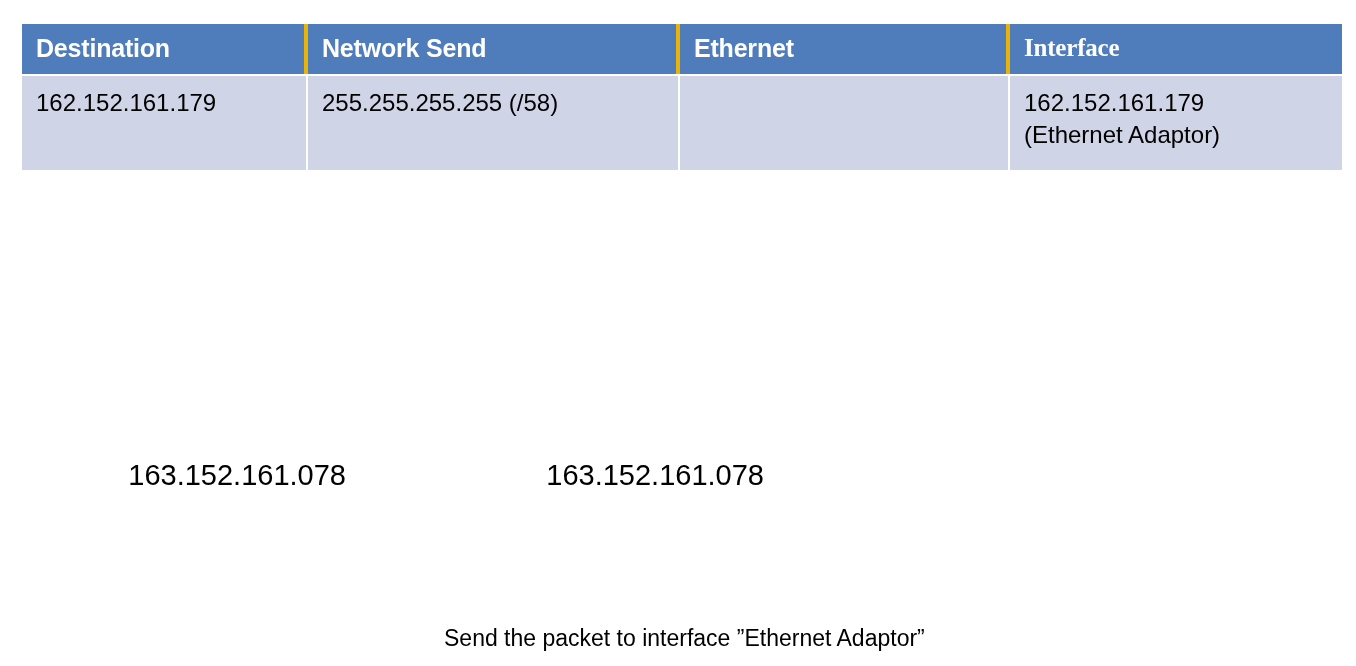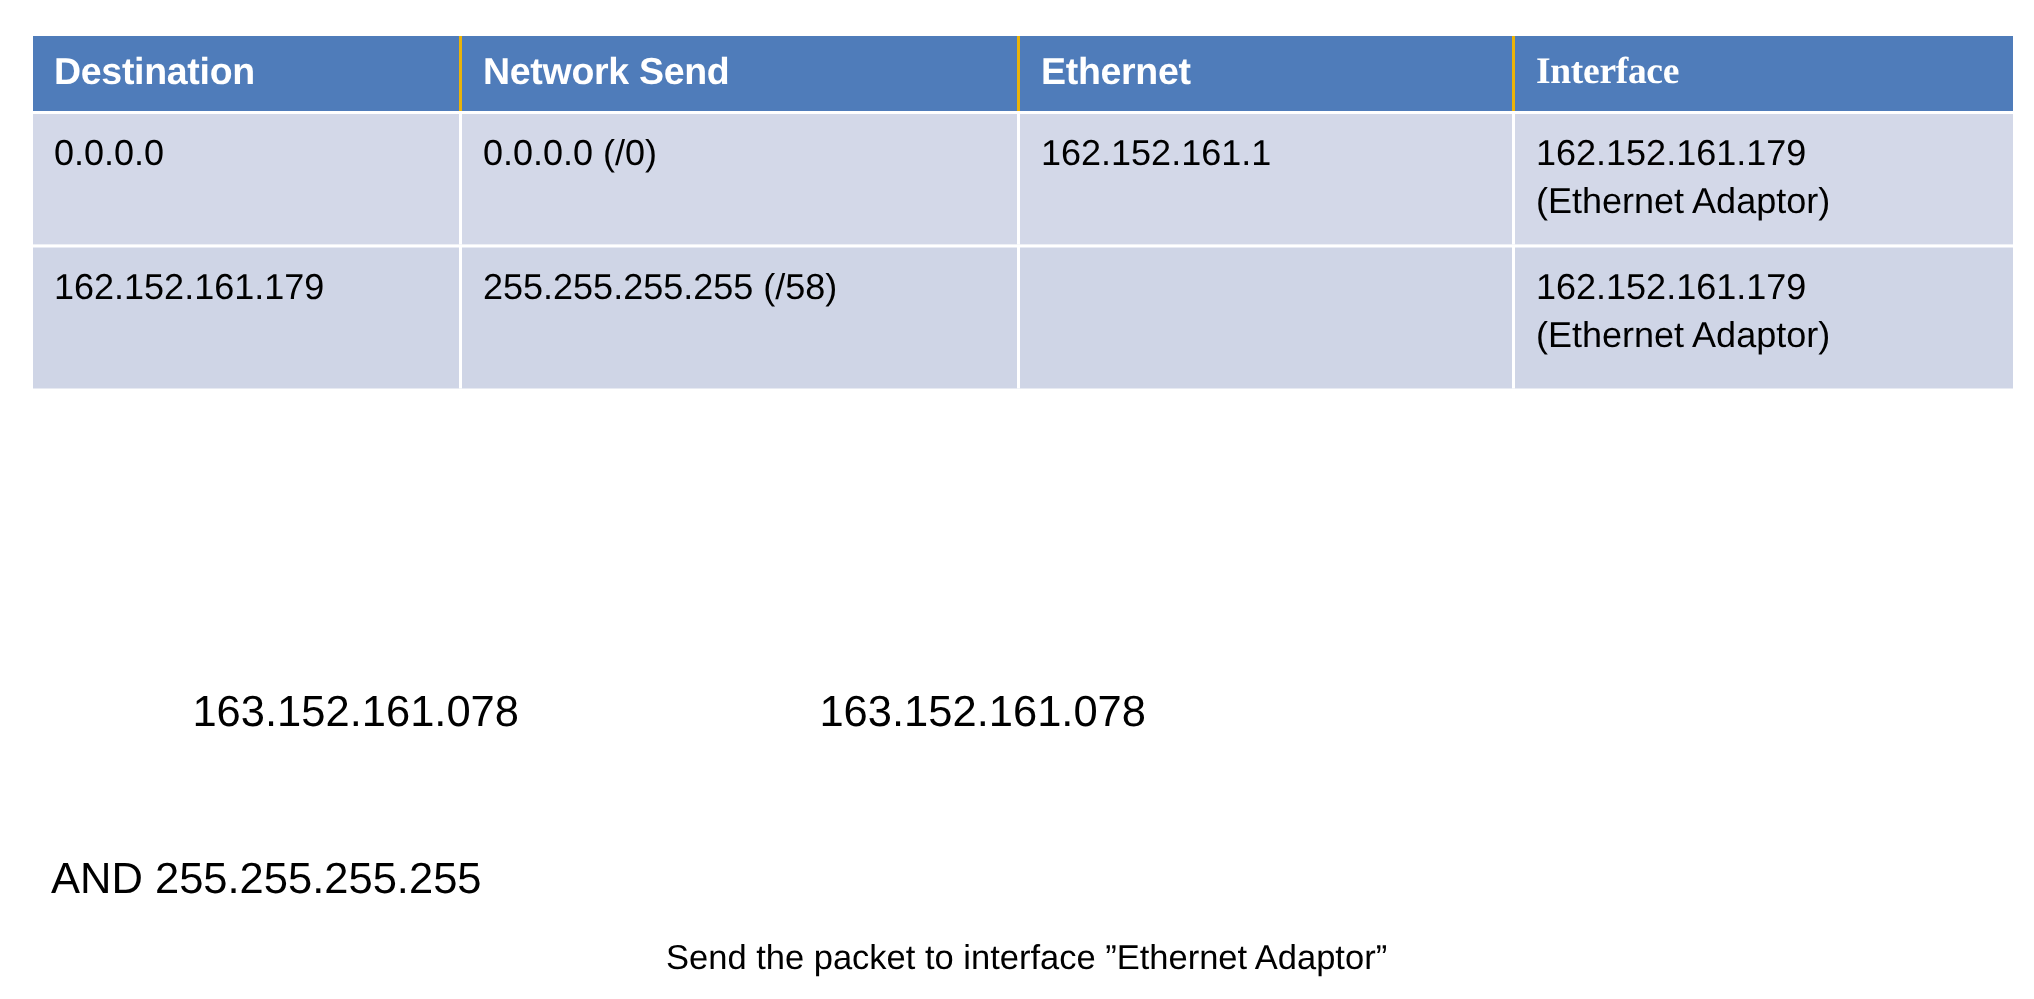--- a/index.html
+++ b/index.html
@@ -34,21 +34,21 @@
 
   .route-table th {
     background: #4F7CBA;
     color: #ffffff;
     font-size: 25px;
     font-weight: bold;
     text-align: left;
     padding: 9px 0 11px 14px;
     height: 30px;
     vertical-align: middle;
-    border-right: 2px solid #eab308;
+    border-right: 4px solid #eab308;
     letter-spacing: -0.2px;
   }
   .route-table th.last { border-right: none; font-family: Liberation Serif, serif; }
 
   .route-table td {
     font-size: 24px;
     font-weight: normal;
     color: #000000;
     text-align: left;
     vertical-align: top;
@@ -81,21 +81,21 @@
     position: absolute;
     top: 0;
     font-size: 29px;
     line-height: 37px;
     color: #000000;
     white-space: pre;
   }
   .calc-col.left  { left: 22px;  width: 330px; }
   .calc-col.right { left: 440px; width: 330px; }
 
-  .calc-line { display: block; height: 37px; white-space: pre; margin-left: 12px; }
+  .calc-line { display: block; height: 37px; white-space: pre; }
   .calc-line.ralign { text-align: right; padding-right: 6px; }
   .calc-line.indent-and { text-align: left; }
 
   .final-line {
     position: absolute;
     left: 444px;
     top: 620px;
     font-size: 23px;
     line-height: 37px;
     white-space: pre;
@@ -114,46 +114,36 @@
   </colgroup>
   <thead>
     <tr>
       <th>Destination</th>
       <th>Network Send</th>
       <th>Ethernet</th>
       <th class="last">Interface</th>
     </tr>
   </thead>
   <tbody>
-    <tr class="row-a">
-      <td>0.0.0.0</td>
-      <td>0.0.0.0 (/0)</td>
-      <td>162.152.161.1</td>
-      <td class="last">
-        <span class="cell-line">162.152.161.179</span>
-        <span class="cell-line">(Ethernet Adaptor)</span>
-      </td>
-    </tr>
     <tr class="row-c">
       <td>162.152.161.179</td>
       <td>255.255.255.255 (/58)</td>
       <td></td>
       <td class="last">
         <span class="cell-line">162.152.161.179</span>
         <span class="cell-line">(Ethernet Adaptor)</span>
       </td>
     </tr>
   </tbody>
 </table>
 
 <div class="calc-area">
 
   <div class="calc-col left">
     <span class="calc-line ralign">163.152.161.078</span>
-    <span class="calc-line indent-and"><span>AND</span> <span>255.255.255.255</span></span>
     
     
     
     
   </div>
 
   <div class="calc-col right">
     <span class="calc-line ralign">163.152.161.078</span>
     
     

